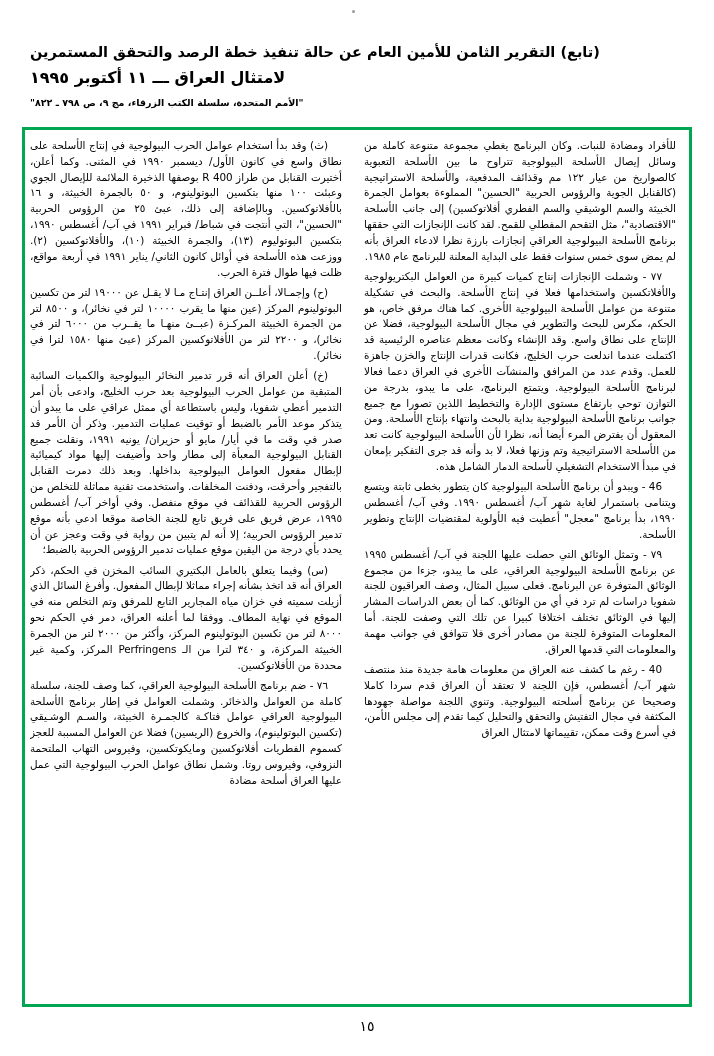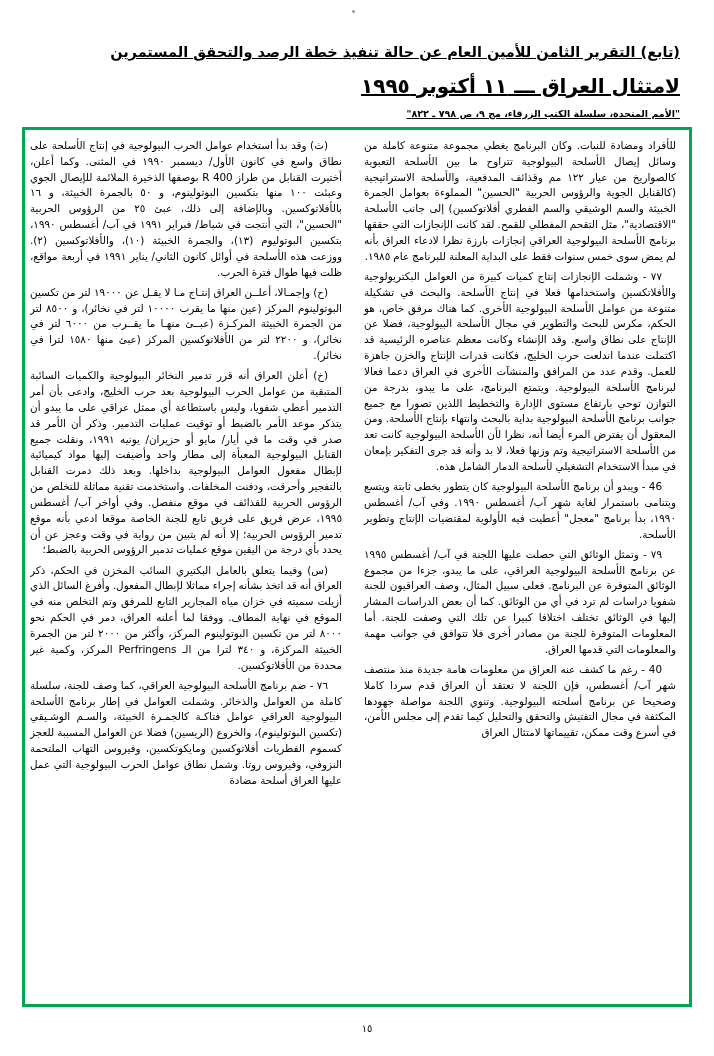--- a/index.html
+++ b/index.html
@@ -26,34 +26,33 @@
     width: 3px;
     height: 3px;
     background: #9a9a9a;
     border-radius: 50%;
   }
   .header {
     position: absolute;
     top: 42px;
     left: 30px;
     right: 34px;
-    text-align: right;
-    text-decoration: underline;
+    text-align: left;
   }
   .header .line1 {
     font-size: 14.5px;
     font-weight: bold;
     letter-spacing: 0px;
     line-height: 1.5;
     direction: rtl;
   }
   .header .line2 {
-    font-size: 20px;
+    font-size: 16px;
     font-weight: bold;
-    margin-top: 10px;
+    margin-top: 4px;
     direction: rtl;
   }
   .header .line3 {
     font-size: 9.5px;
     font-weight: bold;
     margin-top: 10px;
     direction: rtl;
   }
   .frame {
     position: absolute;
@@ -92,21 +91,21 @@
   }
   .col p.ind {
     text-indent: 14px;
   }
   .footer {
     position: absolute;
     bottom: 22px;
     left: 0;
     right: 0;
     text-align: center;
-    font-size: 10px;
+    font-size: 14px;
     direction: rtl;
     margin-left: 20px;
   }
 </style>
 </head>
 <body>
 
 <div class="page">
 
   <div class="top-dot"></div>

